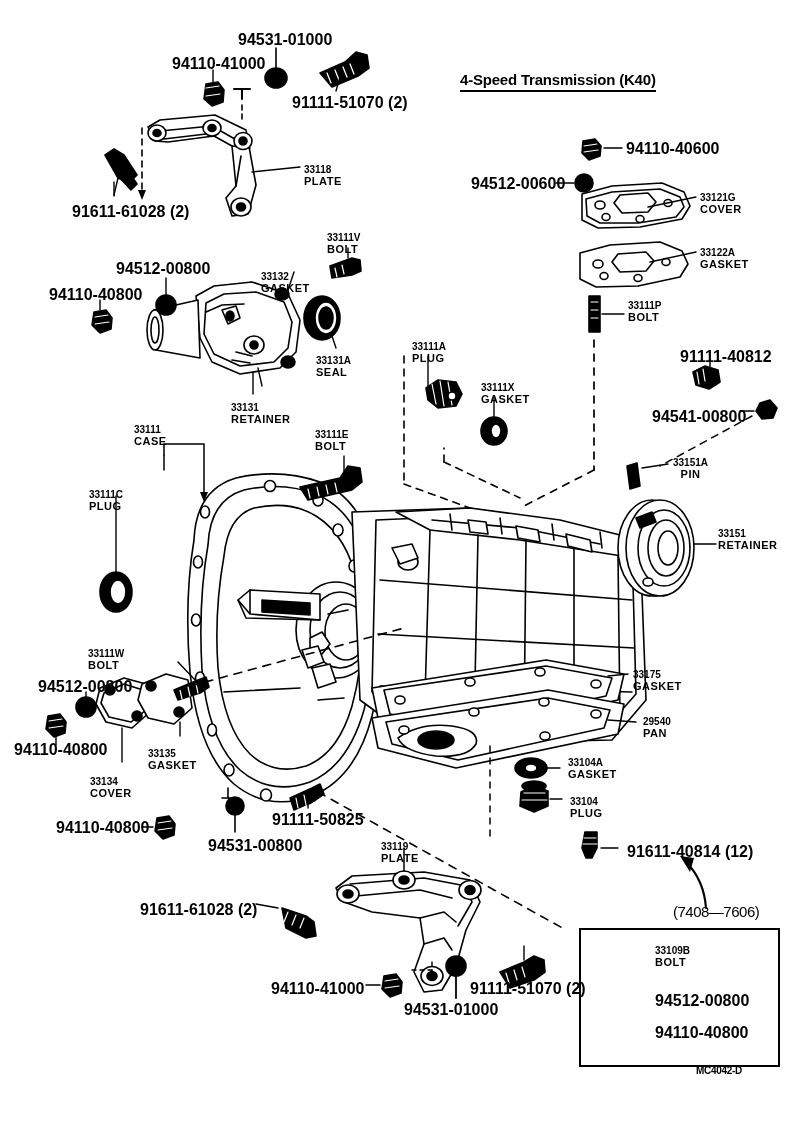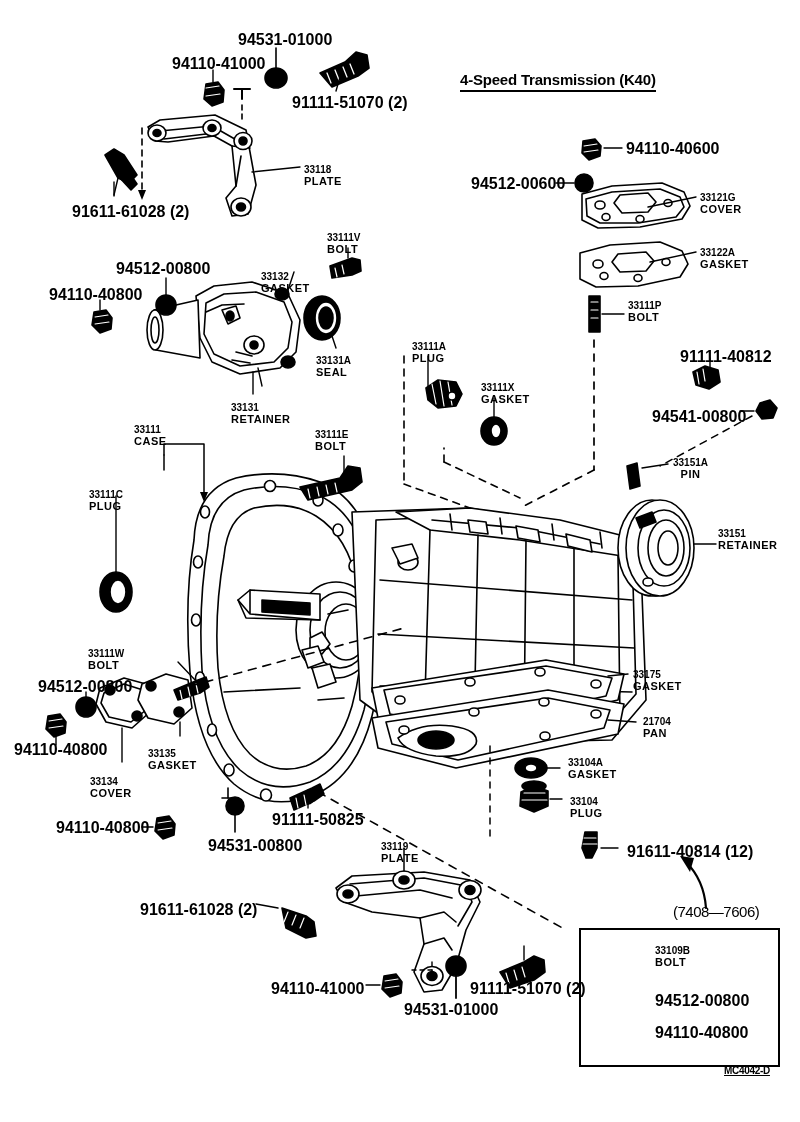--- a/index.html
+++ b/index.html
@@ -437,21 +437,21 @@
 
     </g>
   </svg>
 
   <div class="insetbox" style="left:579px;top:928px;width:197px;height:135px;"></div>
 
   <div class="title" style="left:460px;top:71px;">4-Speed Transmission (K40)</div>
 
   <div class="era" style="left:673px;top:903px;">(7408—7606)</div>
 
-  <div class="mark" style="left:724px;top:1065px;text-decoration:underline;">MC4042-D</div>
+  <div class="mark" style="left:696px;top:1065px;">MC4042-D</div>
 
   <div id="callout-layer">
       <div class="lbl" style="left: 172px; top: 56px;"><span class="num small">94110-41000</span></div>
       <div class="lbl" style="left: 238px; top: 32px;"><span class="num small">94531-01000</span></div>
       <div class="lbl" style="left: 292px; top: 95px;"><span class="num small">91111-51070 (2)</span></div>
       <div class="lbl" style="left: 304px; top: 160px;"><span class="num">33118</span><span class="sub">PLATE</span></div>
       <div class="lbl" style="left: 72px; top: 204px;"><span class="num small">91611-61028 (2)</span></div>
       <div class="lbl" style="left: 626px; top: 141px;"><span class="num small">94110-40600</span></div>
       <div class="lbl" style="left: 471px; top: 176px;"><span class="num small">94512-00600</span></div>
       <div class="lbl" style="left: 700px; top: 188px;"><span class="num">33121G</span><span class="sub">COVER</span></div>
@@ -474,21 +474,21 @@
       <div class="lbl" style="left: 718px; top: 524px;"><span class="num">33151</span><span class="sub">RETAINER</span></div>
       <div class="lbl" style="left: 88px; top: 644px;"><span class="num">33111W</span><span class="sub">BOLT</span></div>
       <div class="lbl" style="left: 38px; top: 679px;"><span class="num small">94512-00800</span></div>
       <div class="lbl" style="left: 14px; top: 742px;"><span class="num small">94110-40800</span></div>
       <div class="lbl" style="left: 148px; top: 744px;"><span class="num">33135</span><span class="sub">GASKET</span></div>
       <div class="lbl" style="left: 90px; top: 772px;"><span class="num">33134</span><span class="sub">COVER</span></div>
       <div class="lbl" style="left: 56px; top: 820px;"><span class="num small">94110-40800</span></div>
       <div class="lbl" style="left: 208px; top: 838px;"><span class="num small">94531-00800</span></div>
       <div class="lbl" style="left: 272px; top: 812px;"><span class="num small">91111-50825</span></div>
       <div class="lbl" style="left: 633px; top: 665px;"><span class="num">33175</span><span class="sub">GASKET</span></div>
-      <div class="lbl" style="left: 643px; top: 712px;"><span class="num">21704</span><span class="sub">PAN</span></div>
+      <div class="lbl" style="left: 643px; top: 712px;"><span class="num">29540</span><span class="sub">PAN</span></div>
       <div class="lbl" style="left: 568px; top: 753px;"><span class="num">33104A</span><span class="sub">GASKET</span></div>
       <div class="lbl" style="left: 570px; top: 792px;"><span class="num">33104</span><span class="sub">PLUG</span></div>
       <div class="lbl" style="left: 627px; top: 844px;"><span class="num small">91611-40814 (12)</span></div>
       <div class="lbl" style="left: 381px; top: 837px;"><span class="num">33119</span><span class="sub">PLATE</span></div>
       <div class="lbl" style="left: 140px; top: 902px;"><span class="num small">91611-61028 (2)</span></div>
       <div class="lbl" style="left: 271px; top: 981px;"><span class="num small">94110-41000</span></div>
       <div class="lbl" style="left: 404px; top: 1002px;"><span class="num small">94531-01000</span></div>
       <div class="lbl" style="left: 470px; top: 981px;"><span class="num small">91111-51070 (2)</span></div>
     </div>
   <div id="inset-layer">

